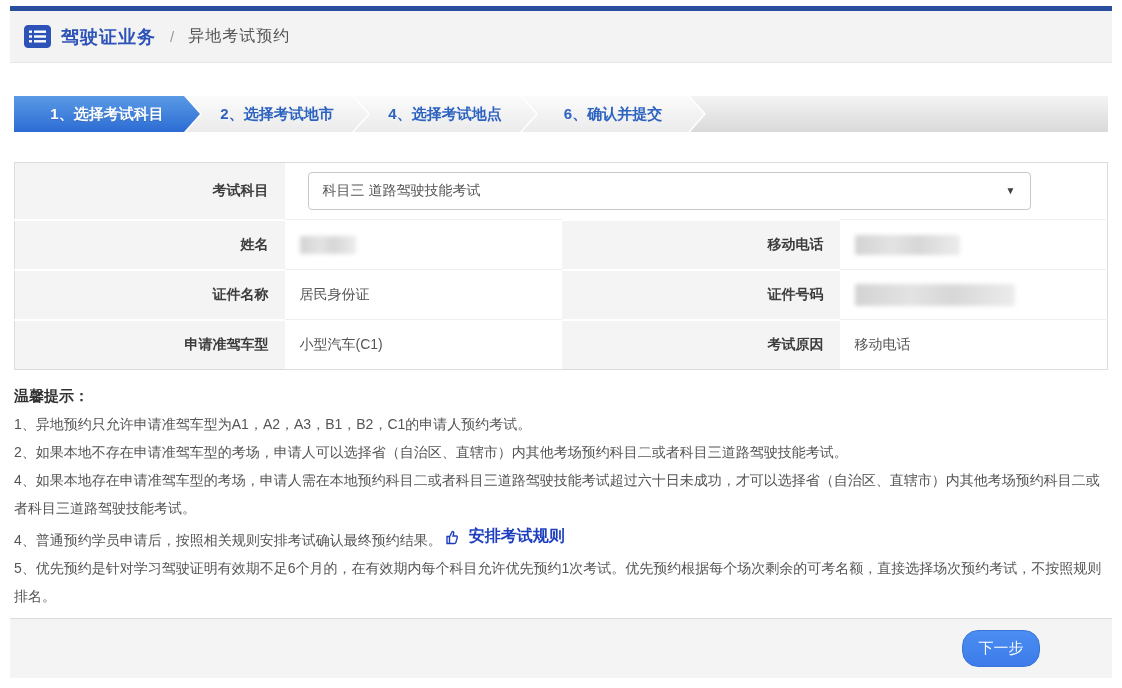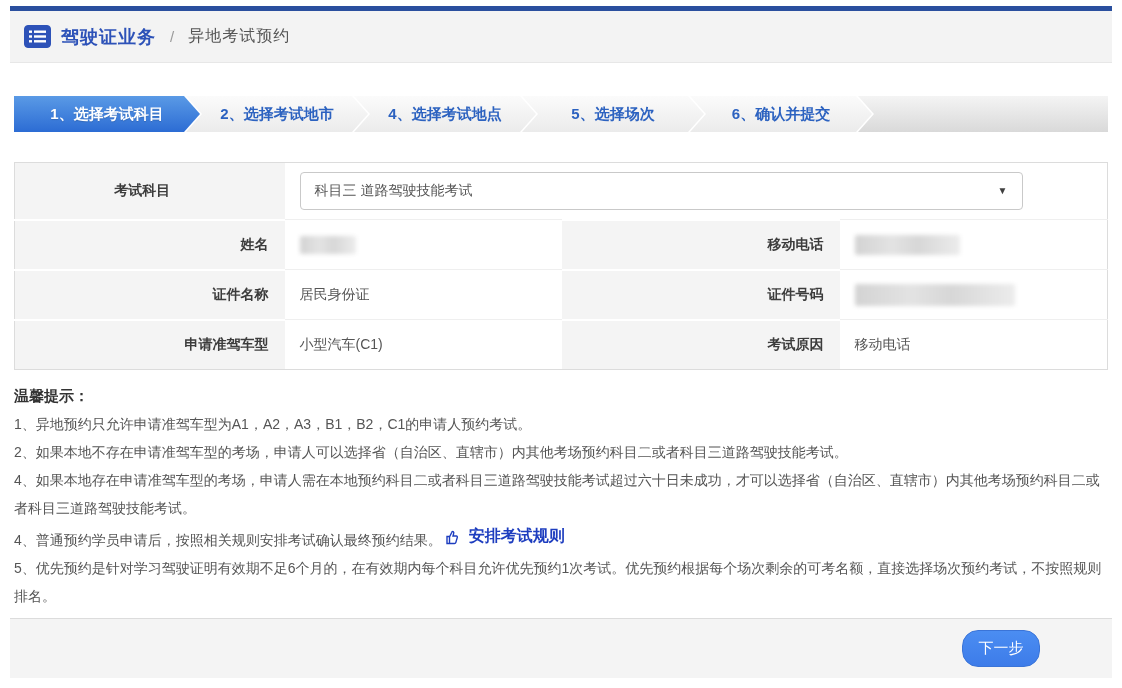--- a/index.html
+++ b/index.html
@@ -54,29 +54,29 @@
   table.form { border:1px solid #dcdcdc; }
   table.form th {
     background:#f4f4f4; text-align:right; padding-right:16px;
     font-size:14px; font-weight:bold; color:#3c3c3c;
     border-top:2px solid #fff;
   }
   table.form td {
     background:#fff; text-align:left; padding-left:15px;
     font-size:14px; color:#555; border-top:1px solid #efefef;
   }
-  table.form tr:first-child th, table.form tr:first-child td { border-top:0;text-align:center; }
+  table.form tr:first-child th, table.form tr:first-child td { border-top:0; }
   .row-lg th,.row-lg td { height:57px; }
   .row-sm th,.row-sm td { height:50px; }
 
   .select-box {
     width:723px; height:38px; background:#fff;
     border:1px solid #c9c9c9; border-radius:4px;
     display:flex; align-items:center; justify-content:space-between;
-    padding:0 14px; color:#555; font-size:14px; cursor:default;
+    padding:0 14px; color:#555; font-size:14px; cursor:default;margin-left:8px;
   }
   .select-arrow { color:#3f3f3f; font-size:10px; }
 
   
   .blur {
     display:inline-block; vertical-align:middle; border-radius:2px;
     background:linear-gradient(90deg,#d3d3d3,#e3e3e3 35%,#d7d7d7 60%,#ececec);
     filter:blur(2px);
   }
   .blur-id    { width:160px; height:22px; }
@@ -132,23 +132,20 @@
     <div class="step active">
       <span>1、选择考试科目</span>
     </div>
     <div class="step">
       <span>2、选择考试地市</span>
     </div>
     <div class="step">
       <span>4、选择考试地点</span>
     </div>
     <div class="step">
-      <span>5、选择场次</span>
-    </div>
-    <div class="step">
       <span>6、确认并提交</span>
     </div>
     <div class="step-tail"></div>
   </nav>
 
   <table class="form">
     <colgroup>
         <col style="width:270px">
         <col style="width:277px">
         <col style="width:278px">

